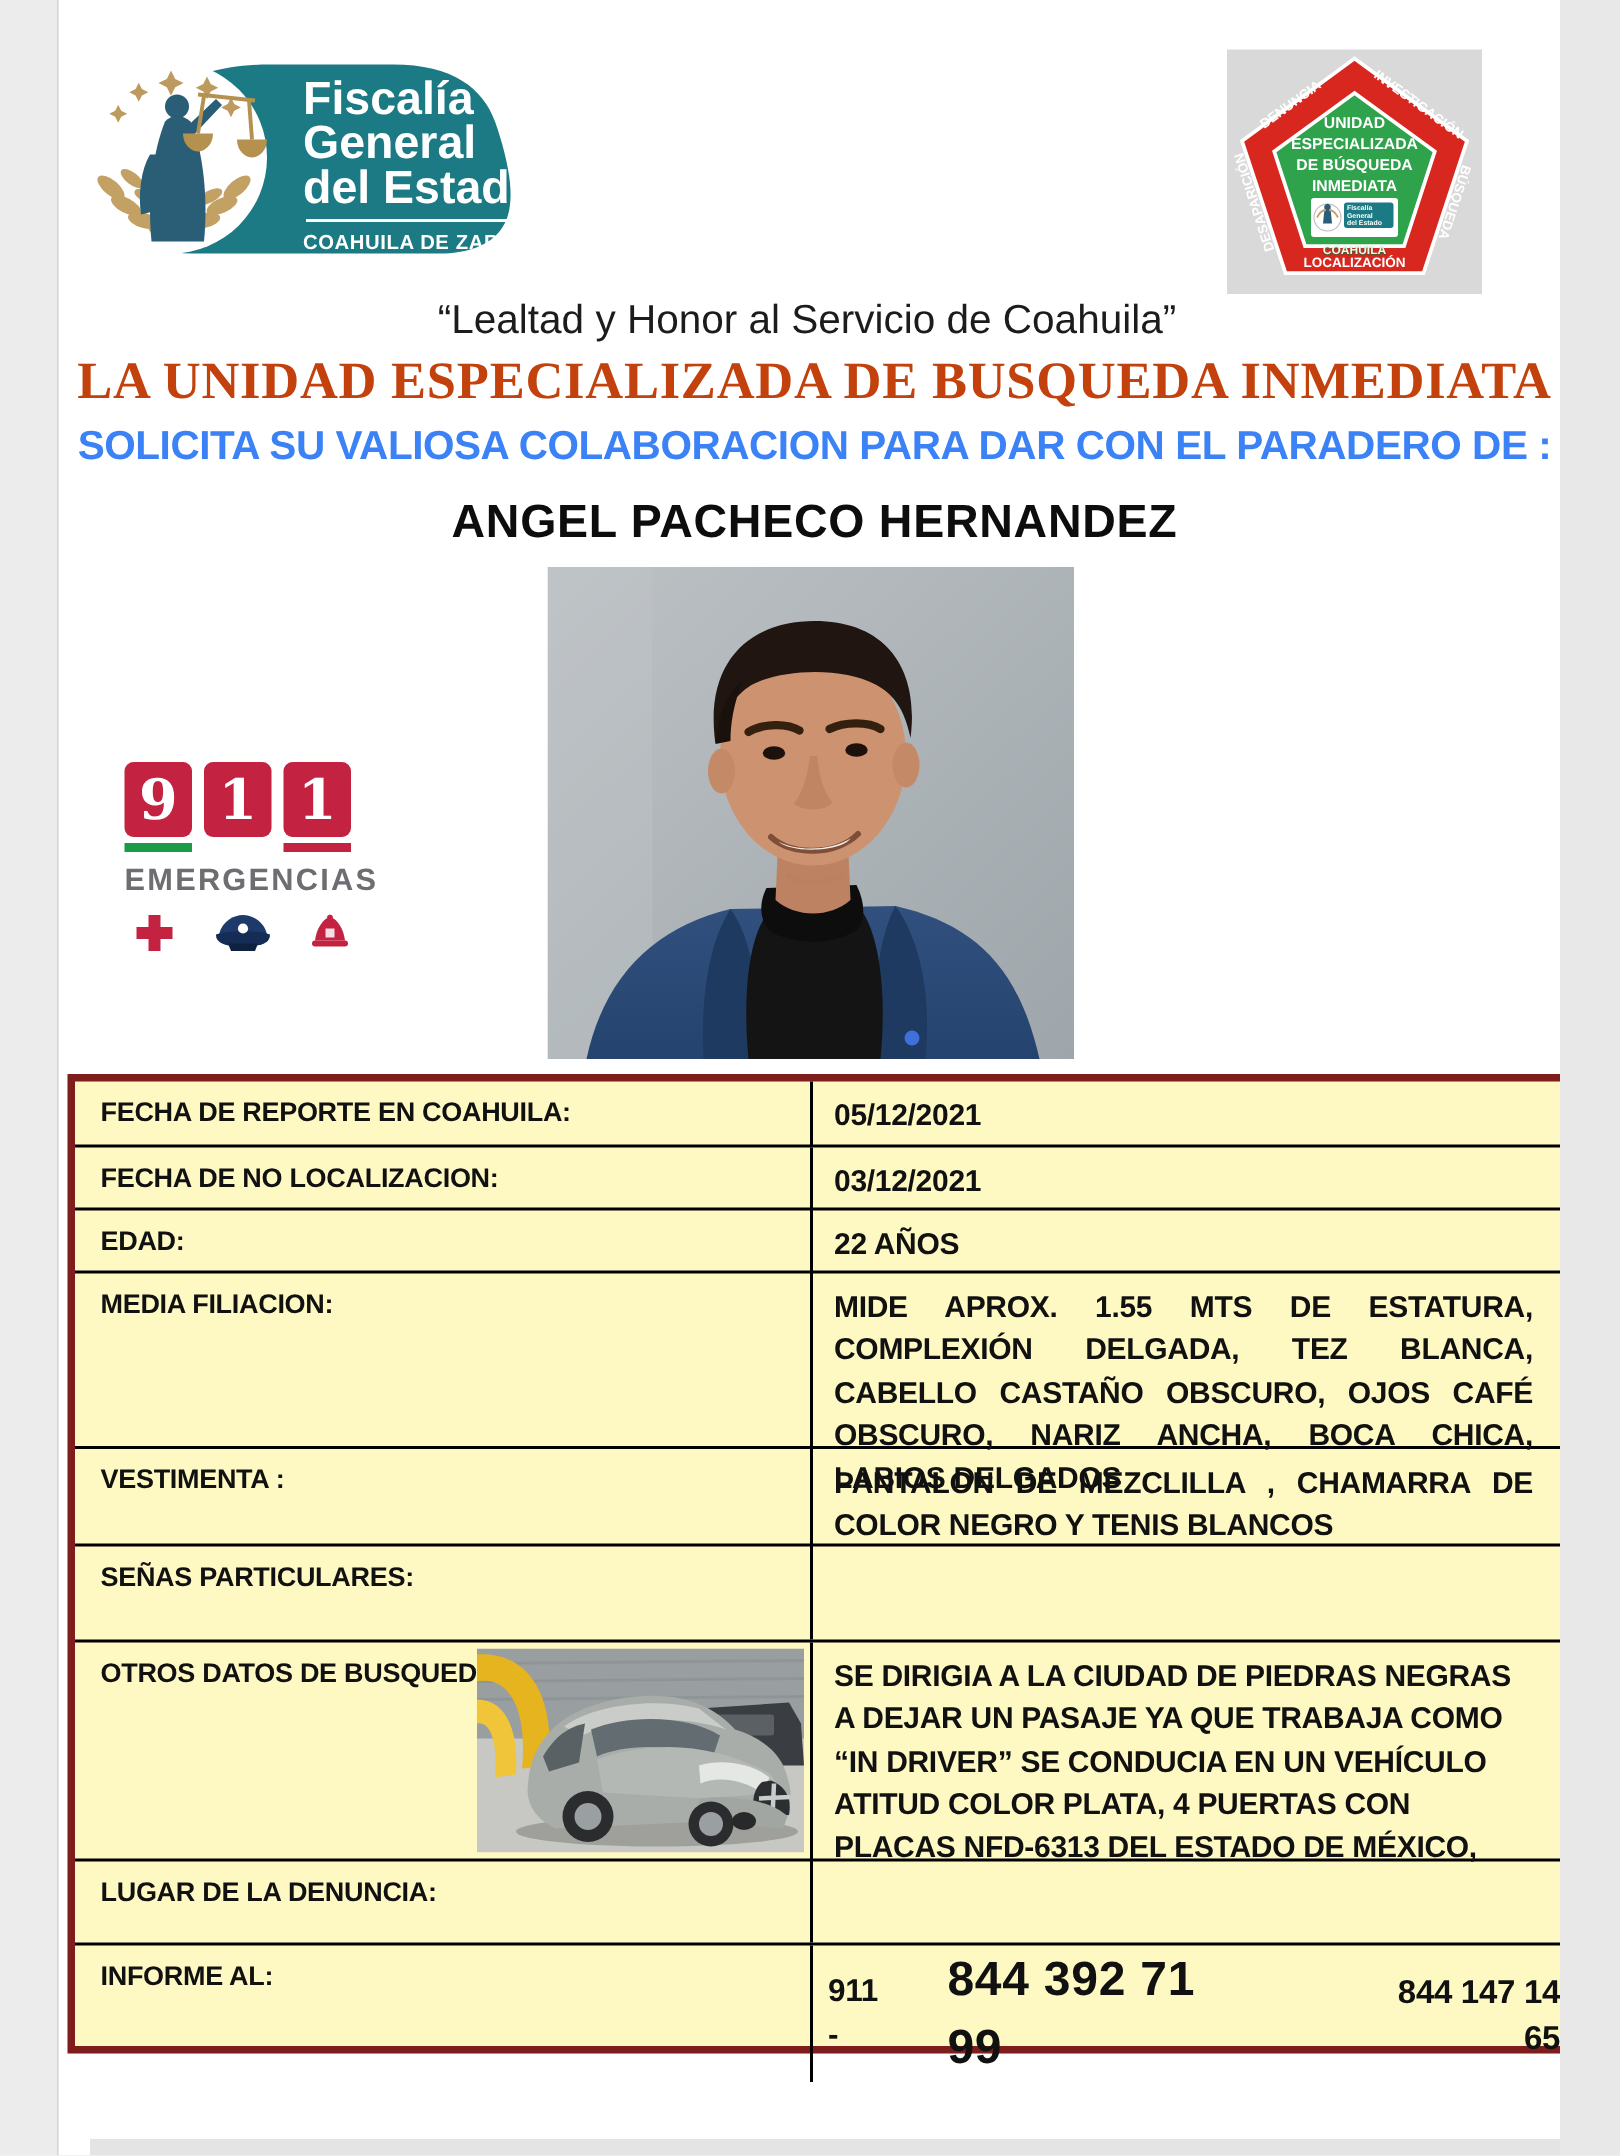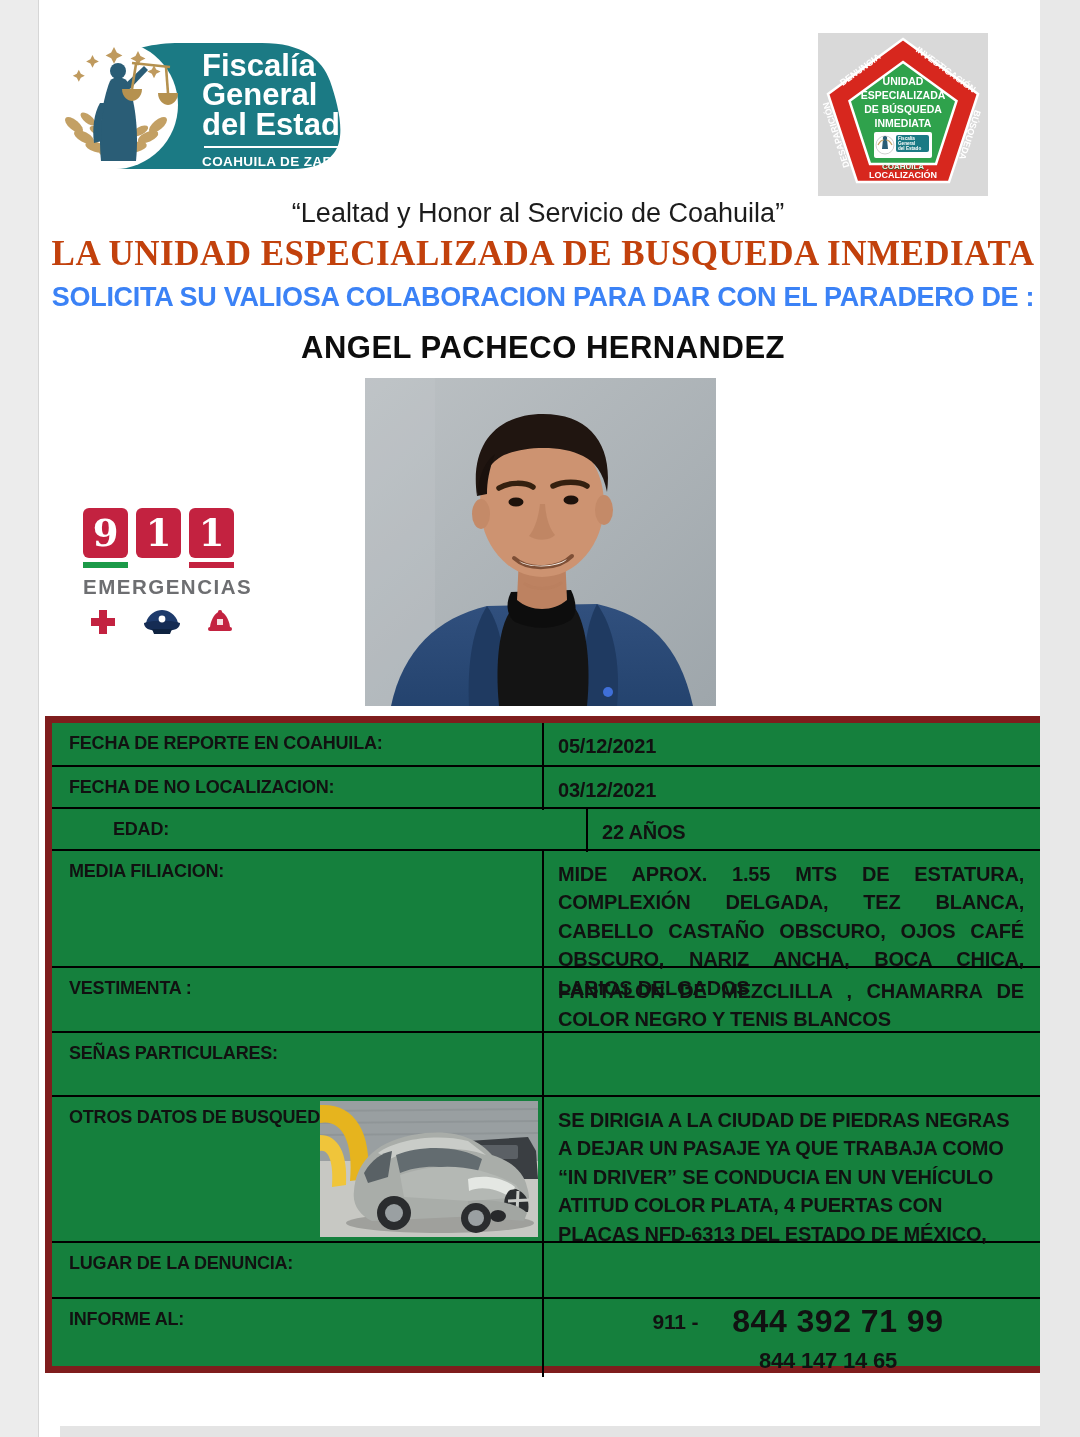--- a/index.html
+++ b/index.html
@@ -36,38 +36,38 @@
   .e911-digits{display:flex;gap:8px;}
   .e911-sq{width:45px;height:50px;background:#c32240;border-radius:6px;display:flex;align-items:center;justify-content:center;
            color:#fff;font-family:"DejaVu Serif",serif;font-weight:bold;font-size:37px;}
   .e911-bars{display:flex;gap:8px;margin-top:4px;}
   .e911-bars .b{width:45px;height:6px;}
   .b-green{background:#1b9a48;} .b-none{background:transparent;} .b-red{background:#c32240;}
   .e911-label{margin-top:7px;font-weight:bold;font-size:20.5px;letter-spacing:1.5px;color:#6d6e71;}
   .e911-icons{display:flex;justify-content:space-between;align-items:center;margin-top:9px;padding:0 6px;}
 
   
-  .poster-table{position:absolute;left:45px;top:716px;width:990px;border:7px solid #7f1d1d;background:#15803d;}
+  .poster-table{position:absolute;left:45px;top:716px;width:990px;border:5px solid #7f1d1d;background:#fef9c3;}
   .trow{display:grid;grid-template-columns:492px 1fr;border-bottom:2px solid #000;box-sizing:border-box;}
   .trow:last-child{border-bottom:none;}
   .tlabel{border-right:2px solid #000;padding:10px 8px 4px 17px;font-weight:bold;font-size:18px;
           letter-spacing:-0.2px;position:relative;box-sizing:border-box;}
   .tvalue{padding:9px 18px 6px 14px;font-weight:bold;font-size:20px;line-height:1.42;letter-spacing:-0.2px;box-sizing:border-box;}
-  .r1{height:44px;} .r2{height:42px;} .r3{height:42px;padding-left:44px;} .r4{height:47px;}
+  .r1{height:44px;} .r2{height:42px;} .r3{height:42px;} .r4{height:47px;}
   .r5{height:117px;} .r6{height:65px;} .r7{height:64px;} .r8{height:146px;}
   .r9{height:56px;} .r10{height:67px;}
   .just{text-align:justify;}
   .center{text-align:center;}
   .wide-gap{word-spacing:18px;}
   .car-wrap{position:absolute;left:268px;top:4px;width:218px;height:136px;}
-  .phones{display:flex;flex-direction:column;align-items:center;justify-content:center;height:100%;padding:0;margin-left:10px;}
+  .phones{display:flex;flex-direction:row;align-items:center;justify-content:center;height:100%;padding:0;margin-left:10px;}
   .phone-line1{display:flex;align-items:center;gap:34px;}
   .phone-prefix{font-weight:bold;font-size:21px;}
   .phone-main{font-weight:bold;font-size:32px;letter-spacing:0.5px;}
-  .phone-alt{font-weight:bold;font-size:22px;margin-top:1px;margin-left:60px;}
+  .phone-alt{font-weight:bold;font-size:22px;margin-top:1px;margin-left:60px;text-align:right;}
 </style>
 </head>
 <body>
 
 <div class="page">
   <div class="gutter-left"></div>
   <div class="gutter-bottom"></div>
 
   <div class="fiscalia">
     <svg width="315" height="140" viewBox="0 0 315 140">

